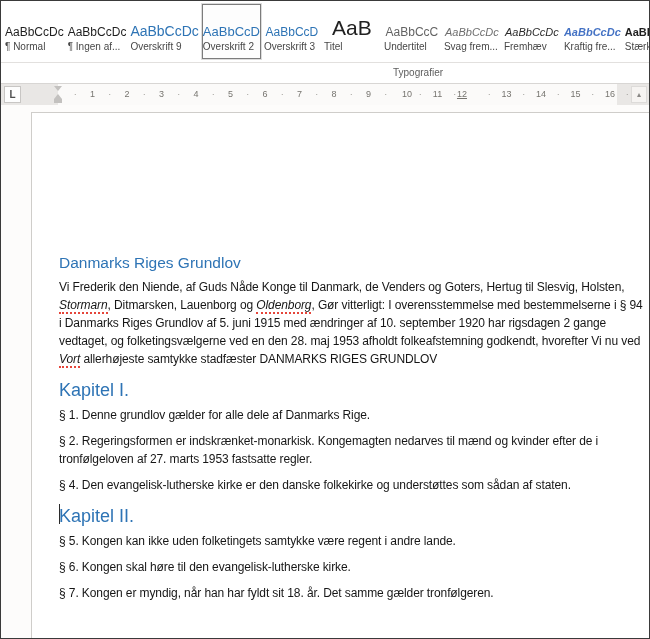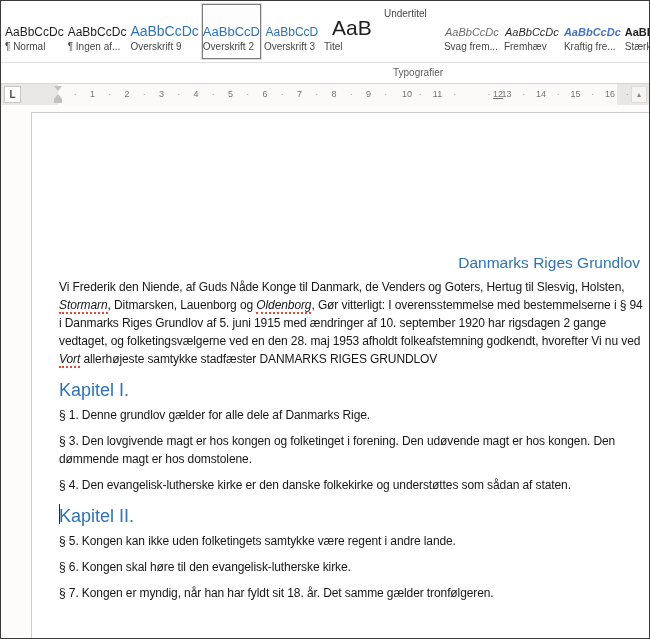--- a/index.html
+++ b/index.html
@@ -87,21 +87,21 @@
   .doc-area {
     position: relative; height: 533px; background: #fdfcfb; padding-top: 7px;
     overflow: hidden;
   }
   .page {
     position: relative; margin-left: 30px; width: 619px; height: 526px;
     background: #fff; border-top: 1px solid #cfcdca; border-left: 1px solid #cfcdca;
     padding: 141px 10px 0 27px; cursor: text;
   }
   .doc-title {
-    margin: 0 0 6px 0; font-size: 15.5px; font-weight: 400; color: #2e74b5; text-align: right;
+    margin: 0 0 6px 0; font-size: 15.5px; font-weight: 400; color: #2e74b5;
   }
   .body-text {
     margin: 0 0 8px 0; width: 584px;
     font-size: 12px; letter-spacing: -0.1px; line-height: 18px; color: #161616;
   }
   .doc-h2 {
     position: relative; margin: 12px 0 5px 0;
     font-size: 18px; font-weight: 400; color: #2e74b5;
   }
   .misspell { border-bottom: 2px dotted #e5453a; font-style: italic; }
@@ -134,20 +134,21 @@
       </div>
       <div class="chip">
         <div class="chip-preview" style="color: rgb(46, 116, 181); font-size: 12px;">AaBbCcD</div>
         <div class="chip-label">Overskrift 3</div>
       </div>
       <div class="chip">
         <div class="chip-preview" style="color: rgb(33, 33, 33); font-size: 21px;">AaB</div>
         <div class="chip-label">Titel</div>
       </div>
       <div class="chip">
+        <div class="chip-preview" style="color: rgb(99, 99, 99); font-size: 12px;">AaBbCcC</div>
         <div class="chip-label">Undertitel</div>
       </div>
       <div class="chip">
         <div class="chip-preview" style="color: rgb(110, 110, 110); font-size: 11px; font-style: italic;">AaBbCcDc</div>
         <div class="chip-label">Svag frem...</div>
       </div>
       <div class="chip">
         <div class="chip-preview" style="color: rgb(43, 43, 43); font-size: 11px; font-style: italic;">AaBbCcDc</div>
         <div class="chip-label">Fremhæv</div>
       </div>
@@ -192,40 +193,40 @@
       <span class="tick num" style="left: 298.5px;">7</span>
       <span class="tick" style="left: 315.75px;">·</span>
       <span class="tick num" style="left: 333px;">8</span>
       <span class="tick" style="left: 350.25px;">·</span>
       <span class="tick num" style="left: 367.5px;">9</span>
       <span class="tick" style="left: 384.75px;">·</span>
       <span class="tick num" style="left: 406px;">10</span>
       <span class="tick" style="left: 419.25px;">·</span>
       <span class="tick num" style="left: 436.5px; text-align: right;">11</span>
       <span class="tick" style="left: 453.75px;">·</span>
-      <span class="tick num" style="left: 497px; text-decoration: underline;">12</span>
+      <span class="tick num" style="left: 461px; text-decoration: underline;">12</span>
       <span class="tick" style="left: 488.25px;">·</span>
       <span class="tick num" style="left: 505.5px;">13</span>
       <span class="tick" style="left: 522.75px;">·</span>
       <span class="tick num" style="left: 540px;">14</span>
       <span class="tick" style="left: 557.25px;">·</span>
       <span class="tick num" style="left: 574.5px;">15</span>
       <span class="tick" style="left: 591.75px;">·</span>
       <span class="tick num" style="left: 609px;">16</span>
       <span class="tick" style="left: 626.25px;">·</span>
     </div>
 
   <div class="doc-area">
     <div class="page">
       <h1 class="doc-title">Danmarks Riges Grundlov</h1>
       <p class="body-text"><span>Vi Frederik den Niende, af Guds Nåde Konge til Danmark, de Venders og Goters, Hertug til Slesvig, Holsten, </span><span class="misspell">Stormarn</span><span>, Ditmarsken, Lauenborg og </span><span class="misspell">Oldenborg</span><span>, Gør vitterligt: I overensstemmelse med bestemmelserne i § 94 i Danmarks Riges Grundlov af 5. juni 1915 med ændringer af 10. september 1920 har rigsdagen 2 gange vedtaget, og folketingsvælgerne ved en den 28. maj 1953 afholdt folkeafstemning godkendt, hvorefter Vi nu ved </span><span class="misspell">Vort</span><span> allerhøjeste samtykke stadfæster DANMARKS RIGES GRUNDLOV</span></p>
       <div id="sections">
           <h2 class="doc-h2">Kapitel I.</h2>
           <p class="body-text">§ 1. Denne grundlov gælder for alle dele af Danmarks Rige.</p>
-          <p class="body-text">§ 3. Den lovgivende magt er hos kongen og folketinget i forening. Den udøvende magt er hos kongen. Den dømmende magt er hos domstolene.</p>
+          <p class="body-text">§ 2. Regeringsformen er indskrænket-monarkisk. Kongemagten nedarves til mænd og kvinder efter de i tronfølgeloven af 27. marts 1953 fastsatte regler.</p>
           <p class="body-text">§ 4. Den evangelisk-lutherske kirke er den danske folkekirke og understøttes som sådan af staten.</p>
           <h2 class="doc-h2"><span class="caret"></span>Kapitel II.</h2>
           <p class="body-text">§ 5. Kongen kan ikke uden folketingets samtykke være regent i andre lande.</p>
           <p class="body-text">§ 6. Kongen skal høre til den evangelisk-lutherske kirke.</p>
           <p class="body-text">§ 7. Kongen er myndig, når han har fyldt sit 18. år. Det samme gælder tronfølgeren.</p>
         </div>
     </div>
   </div>
 
 </div>

